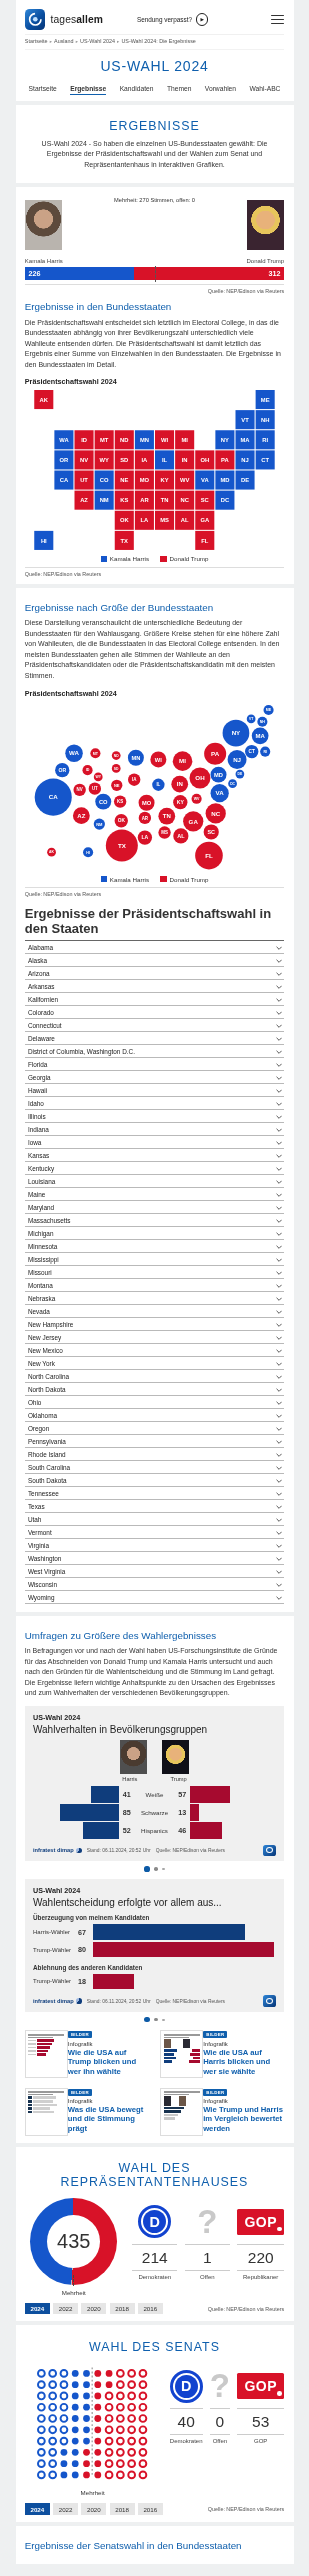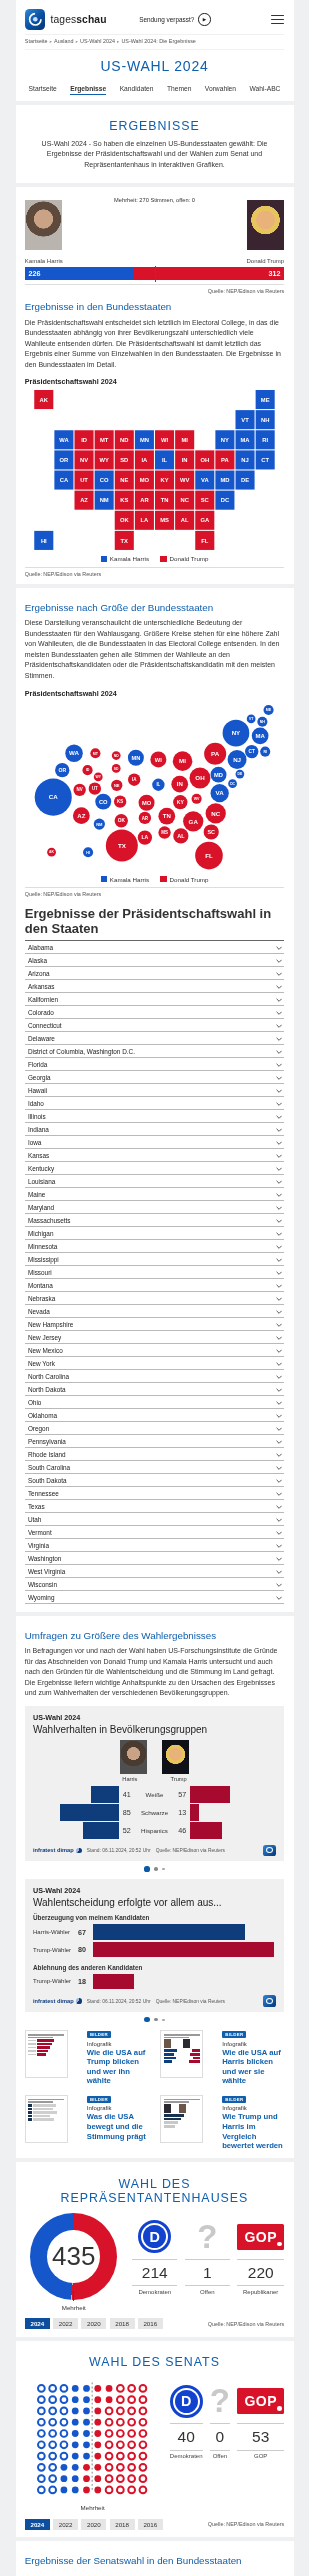--- a/index.html
+++ b/index.html
@@ -73,59 +73,59 @@
   .ig-title { font-size:10px; color:#1d1d1d; margin:2.1px 0 5.2px; }
   .ig-photos { display:flex; justify-content:center; gap:14.4px; }
   .ig-photo { width:27px; height:34px; }
   .ig-photo.harris { background:radial-gradient(circle at 50% 40%, #caa286 0 26%, #4a3b30 27% 52%, #4f4f4f 53%); }
   .ig-photo.trump { background:radial-gradient(circle at 50% 42%, #e8b27a 0 26%, #e7c55c 27% 40%, #101018 41%); }
   .ig-photo-names { display:flex; justify-content:center; gap:33px; font-size:5.7px; color:#333; margin:1.5px 0 4.1px; }
   .c1row { display:flex; align-items:center; margin-bottom:1.5px; }
   .c1row .zone { flex:1; display:flex; }
   .c1row .zone.l { justify-content:flex-end; }
   .c1row .bar { height:16.5px; }
-  .c1row .val { width:15.5px; text-align:center; font-weight:normal; font-size:7.2px; }
+  .c1row .val { width:15.5px; text-align:center; font-weight:bold; font-size:7.2px; }
   .c1row .lbl { width:40px; text-align:center; font-size:6.2px; color:#333; }
   .ig-foot { display:flex; align-items:center; gap:5.2px; margin-top:6.2px; font-size:4.9px; color:#555; }
   .brand { font-weight:bold; color:#0f3d7c; font-size:5.7px; display:flex; align-items:center; gap:2.1px; }
   .brand .ic { width:5.7px; height:5.7px; border-radius:50%;
      background:conic-gradient(#0f3d7c 0 65%, #9db7e0 65% 100%); }
   .ard { width:13.4px; height:11.3px; margin-left:auto; border-radius:2.6px;
      background:linear-gradient(135deg,#2f86d8,#063577); position:relative; }
   .ard::after { content:""; position:absolute; inset:2.6px 3.1px; border:1px solid #fff; border-radius:50%; }
   .g2label { font-weight:bold; font-size:6.4px; margin:6.2px 0 3.1px; }
   .c2row { display:flex; align-items:center; margin-bottom:2.1px; }
   .c2row .lbl { width:45px; font-size:6px; color:#333; }
   .c2row .val { width:15.5px; font-weight:bold; font-size:7.2px; }
   .c2row .bar { height:15.5px; }
   .dots { display:flex; justify-content:center; align-items:center; gap:4.6px; margin:5.2px 0 2.1px; }
   .dots i { border-radius:50%; display:block; cursor:pointer; }
 
   
   .teasers { display:grid; grid-template-columns:1fr 1fr; gap:9.3px 11.3px; margin-top:8.2px; }
-  .teaser { display:flex; gap:19px; }
+  .teaser { display:flex; gap:0; }
   .thumb { width:43px; height:48px; background:#fff; border:0.5px solid #ddd; padding:2.6px; flex:0 0 auto; }
   .thumb .tl { height:1.5px; background:#999; margin-bottom:1px; }
   .thumb .row { display:flex; align-items:center; gap:1px; margin-top:1px; }
   .thumb .mlb { height:1.5px; background:#ccc; flex:0 0 7.2px; }
   .thumb .mbar { height:2.6px; }
   .thumb .mph { width:7.2px; height:9.3px; }
   .badge { display:inline-block; background:#0f5fad; color:#fff; font-size:4.4px; font-weight:bold;
      letter-spacing:0.3px; padding:1px 3.1px; border-radius:1px; }
   .t-kicker { font-size:6px; color:#333; margin:2.1px 0 1px; }
   .t-title { color:#0f5fad; font-size:7.7px; font-weight:bold; line-height:1.25; }
 
   
   .cong { display:flex; align-items:flex-start; gap:9.3px; margin-top:3.1px; }
   .donut-wrap { width:98px; text-align:center; }
   .donut { width:87px; height:87px; border-radius:50%; margin:0 auto; position:relative;
     background:conic-gradient(#d81228 0deg 182deg, #bbb 182deg 183deg, #1556cb 183deg 360deg); }
   .donut::before { content:""; position:absolute; inset:17px; background:#fff; border-radius:50%; }
   .donut .num { position:absolute; inset:0; display:flex; align-items:center; justify-content:center;
-    font-size:26px; color:#333;text-align:right; }
+    font-size:20px; color:#333;text-align:right; }
   .donut .tick { position:absolute; bottom:-1px; left:calc(50% - 0.5px); height:10.3px; border-left:1px dashed #444; }
   .maj-lbl { font-size:6.2px; color:#333; margin-top:4.1px; }
   .stats { flex:1; display:grid; grid-template-columns:1fr 1fr 1fr; column-gap:7.2px; margin-top:2.1px; }
   .stat { text-align:center; }
   .stat .icon { height:44px; display:flex; align-items:center; justify-content:center; }
   .stat .n { border-top:0.5px solid #ccc; font-size:15.5px; color:#333; padding:4.1px 0 3.1px; }
   .stat .l { border-top:0.5px solid #ccc; font-size:6px; color:#444; padding:2.6px 0; }
   .dlogo { width:33px; height:33px; border:3.6px solid #1243cf; border-radius:50%;
     display:flex; align-items:center; justify-content:center; }
   .dlogo b { width:23px; height:23px; background:#1243cf; border-radius:50%; color:#fff;
@@ -147,21 +147,21 @@
 <div class="page">
 
   <div class="panel" style="padding-bottom:0;">
     <div class="topbar">
       <div class="ts-logo">
         <svg viewBox="0 0 40 40">
             <circle cx="20" cy="20" r="11" fill="none" stroke="#fff" stroke-width="3.2" stroke-dasharray="50 20"></circle>
             <circle cx="20" cy="20" r="4.5" fill="#bfe0ff"></circle>
           </svg>
       </div>
-      <div class="ts-word"><span>tages</span><b>schau</b></div>
+      <div class="ts-word"><span>tages</span><b>allem</b></div>
       <div class="sendung">
         <span>Sendung verpasst?</span>
         <span class="play">▶</span>
       </div>
       <div class="burger">
           <i></i>
           <i></i>
           <i></i>
         </div>
     </div>

